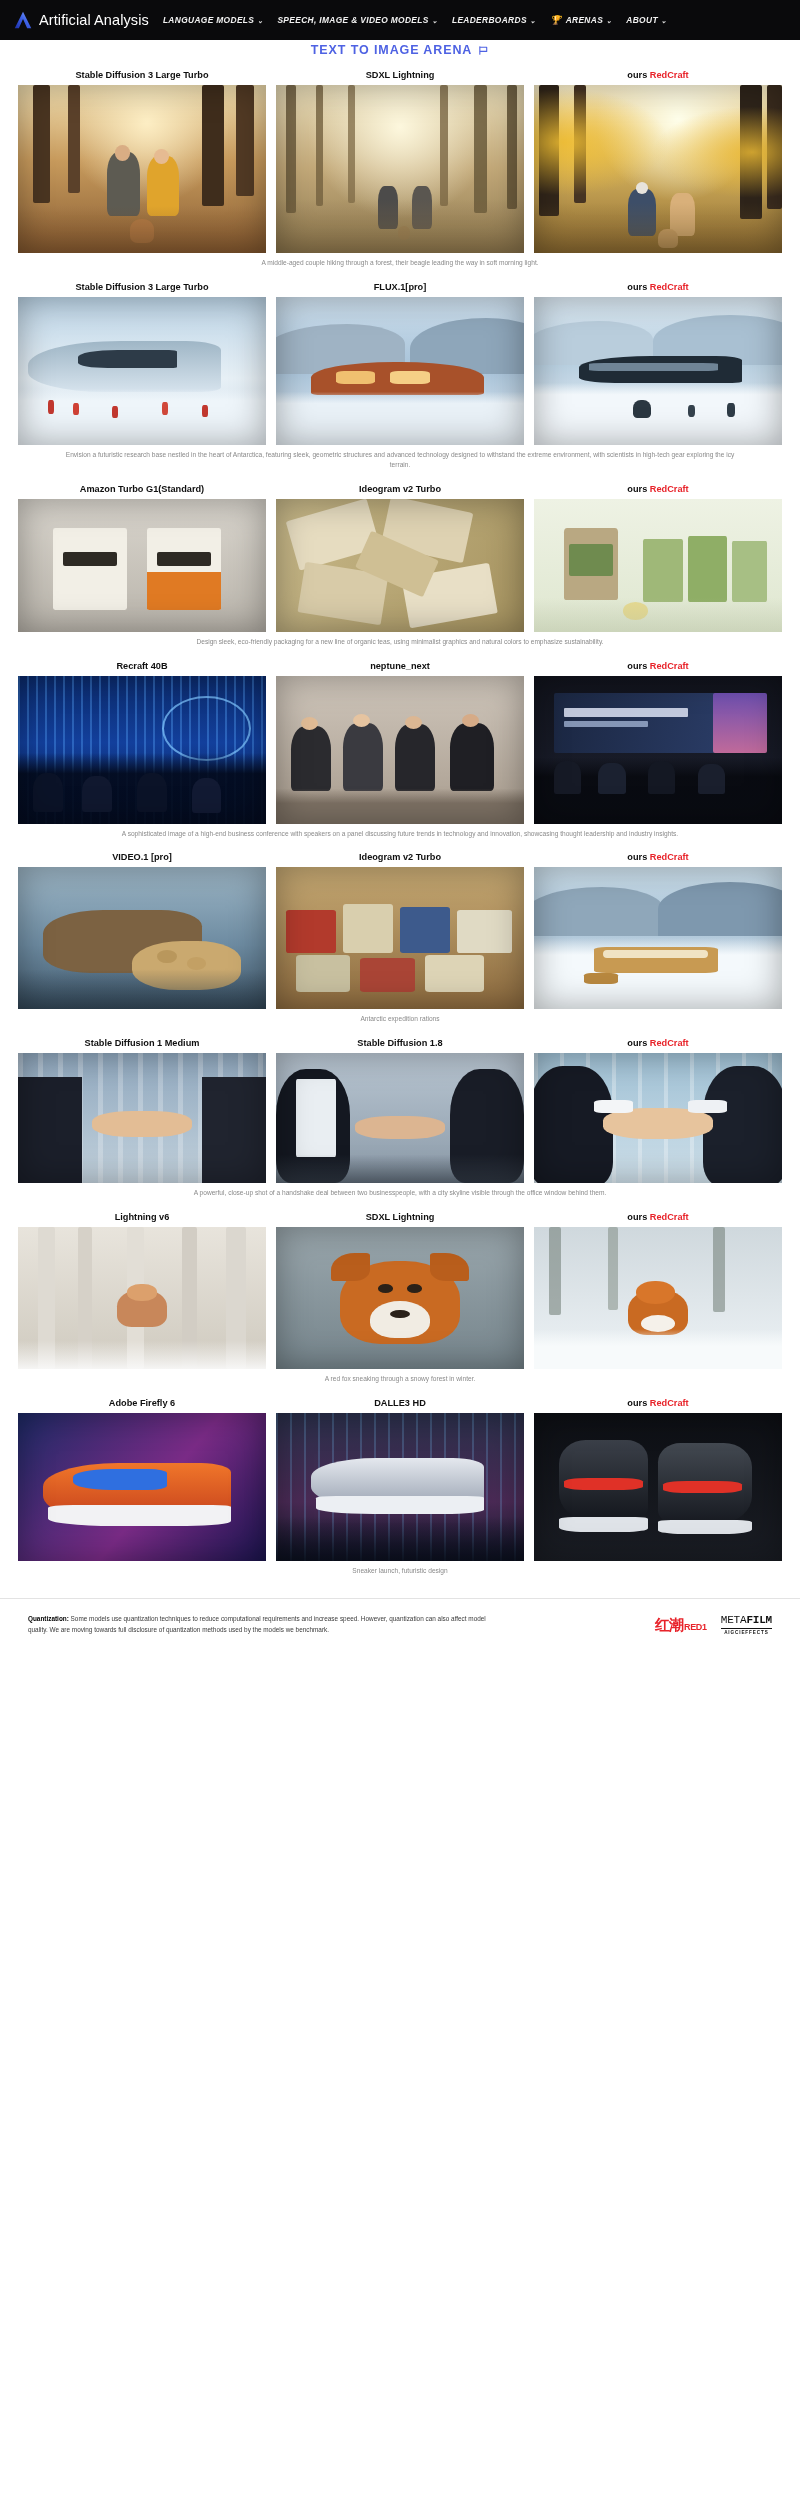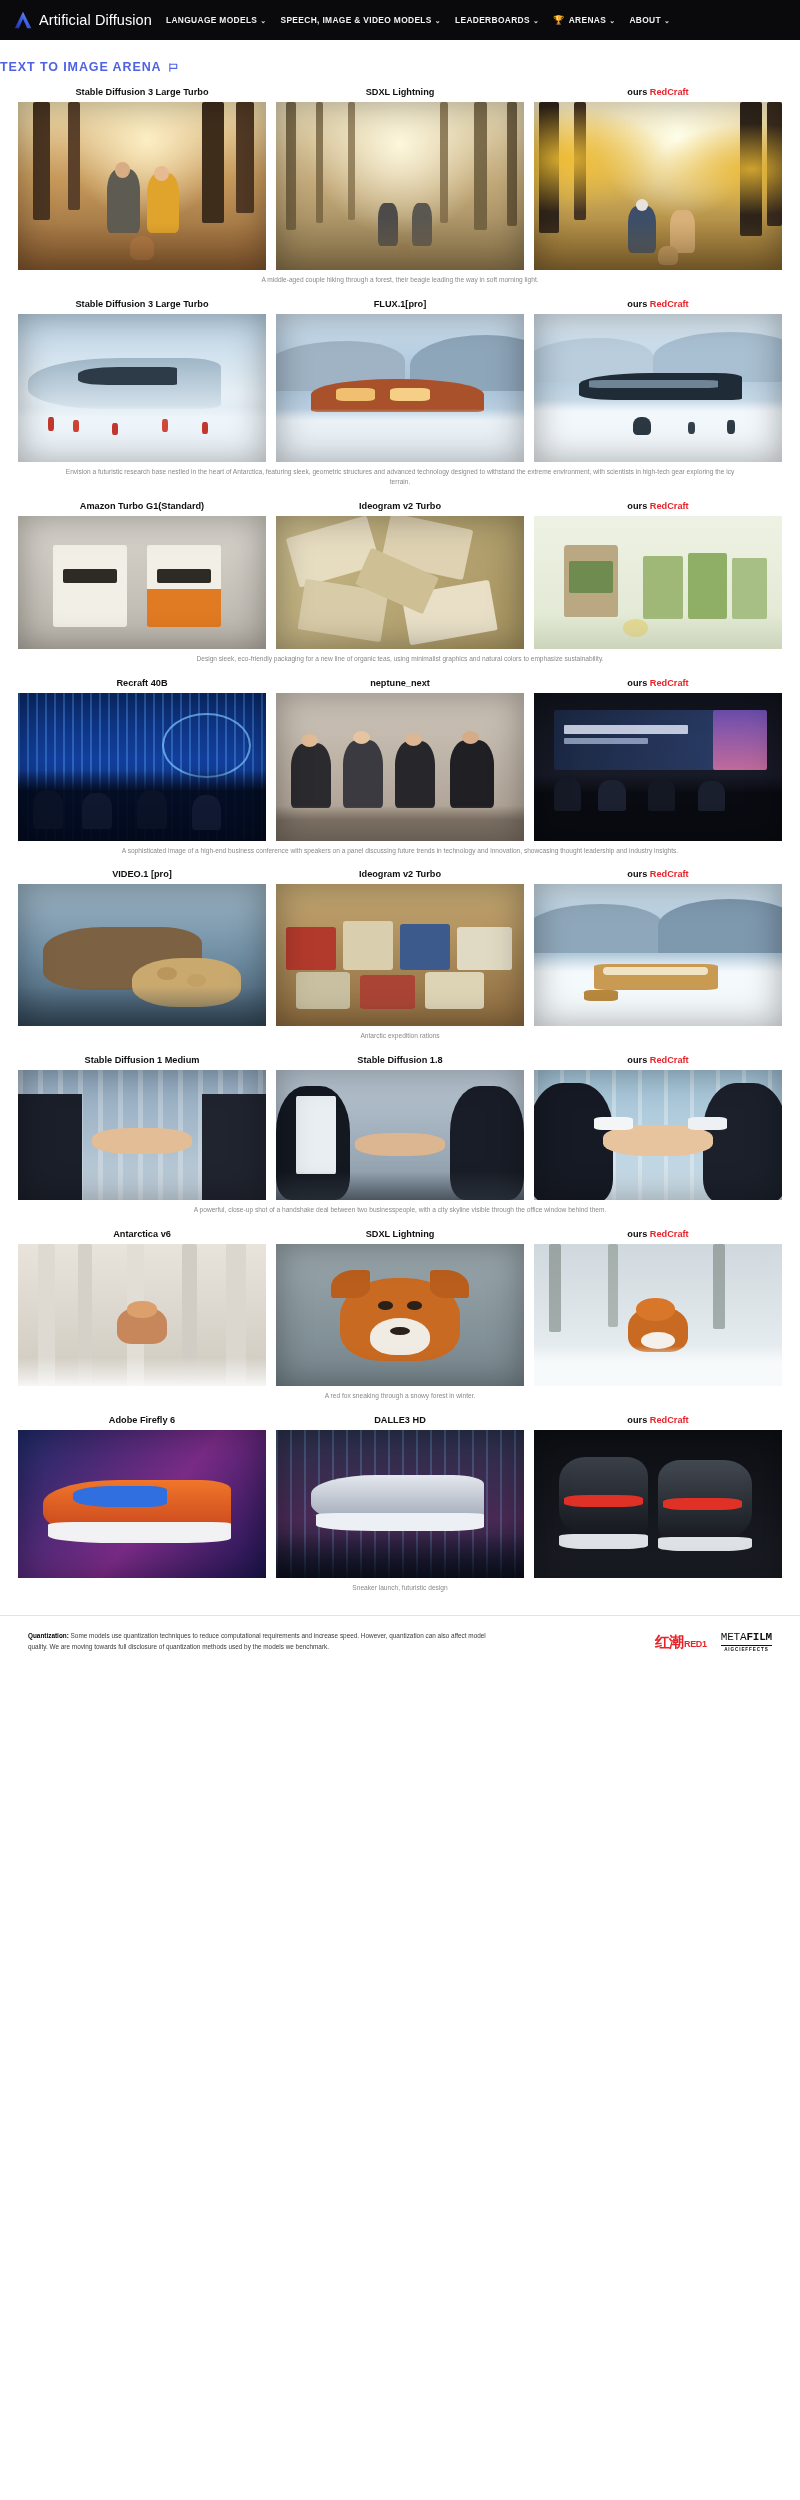--- a/index.html
+++ b/index.html
@@ -29,21 +29,21 @@
     margin-right: 14px;
   }
   .brand-logo { width: 18px; height: 18px; display: block; flex: none; }
   .brand-name {
     color: #ffffff;
     font-size: 14.5px;
     font-weight: 500;
     letter-spacing: .1px;
     white-space: nowrap;
   }
-  .nav-items { display: flex; align-items: center; gap: 14px; }
+  .nav-items { display: flex; align-items: center; gap: 14px; font-style: italic; }
   .nav-item {
     display: flex;
     align-items: center;
     gap: 3px;
     color: #f2f2f2;
     font-size: 8.4px;
     font-weight: 600;
     letter-spacing: .35px;
     white-space: nowrap;
     cursor: pointer;
@@ -51,22 +51,21 @@
   .nav-item .caret {
     font-size: 7px;
     color: #d8d8d8;
     line-height: 1;
     transform: translateY(-.5px);
   }
   .trophy { font-size: 9px; line-height: 1; color: #f0b429; margin-right: 1px; }
 
   
   .page-title-wrap {
-    text-align: left;
-    padding-top: 17px;
+    text-align: center;
     padding-bottom: 12px;
   }
   .page-title {
     display: inline-flex;
     align-items: center;
     gap: 6px;
     color: #4e62e3;
     font-size: 12.5px;
     font-weight: 700;
     letter-spacing: .9px;
@@ -180,21 +179,21 @@
       <defs>
         <linearGradient id="lg" x1="0" y1="1" x2="1" y2="0">
           <stop offset="0%" stop-color="#1b2ea8"></stop>
           <stop offset="55%" stop-color="#3f63e8"></stop>
           <stop offset="100%" stop-color="#8fb4ff"></stop>
         </linearGradient>
       </defs>
       <path d="M12 1 L23 23 L17.5 23 L12 10.5 L6.5 23 L1 23 Z" fill="url(#lg)"></path>
       <path d="M12 12.8 L15.4 20.6 L8.6 20.6 Z" fill="#0a0a0c"></path>
     </svg>
-    <span class="brand-name">Artificial Diffusion</span>
+    <span class="brand-name">Artificial Analysis</span>
   </div>
   <div class="nav-items">
     <div class="nav-item">
       <span>LANGUAGE MODELS</span>
       <span class="caret">⌄</span>
     </div>
     <div class="nav-item">
       <span>SPEECH, IMAGE &amp; VIDEO MODELS</span>
       <span class="caret">⌄</span>
     </div>
@@ -488,21 +487,21 @@
         <div class="fig" style="left:24%;top:36%;width:16%;height:10%;background:#f3f5f7;border-radius:20%"></div>
         <div class="fig" style="left:62%;top:36%;width:16%;height:10%;background:#eef1f4;border-radius:20%"></div>
         <div class="vig"></div>
       </div>
     </div>
     <div class="caption wide">A powerful, close-up shot of a handshake deal between two businesspeople, with a city skyline visible through the office window behind them.</div>
   </div>
 
   <div class="row">
     <div class="labels">
-      <div class="label">Antarctica v6</div>
+      <div class="label">Lightning v6</div>
       <div class="label">SDXL Lightning</div>
       <div class="label"><span class="ours-prefix">ours </span><span class="ours-brand">RedCraft</span></div>
     </div>
     <div class="images">
       <div class="cell" style="height:142px">
         <div class="ph" style="background:linear-gradient(#e8e4dc,#cfcabf)"></div>
         <div class="trunk" style="left:8%;top:0;width:7%;height:100%;background:#dedad2"></div>
         <div class="trunk" style="left:24%;top:0;width:6%;height:100%;background:#d6d1c8"></div>
         <div class="trunk" style="left:44%;top:0;width:7%;height:100%;background:#e2ded6"></div>
         <div class="trunk" style="left:66%;top:0;width:6%;height:100%;background:#d2cdc4"></div>

